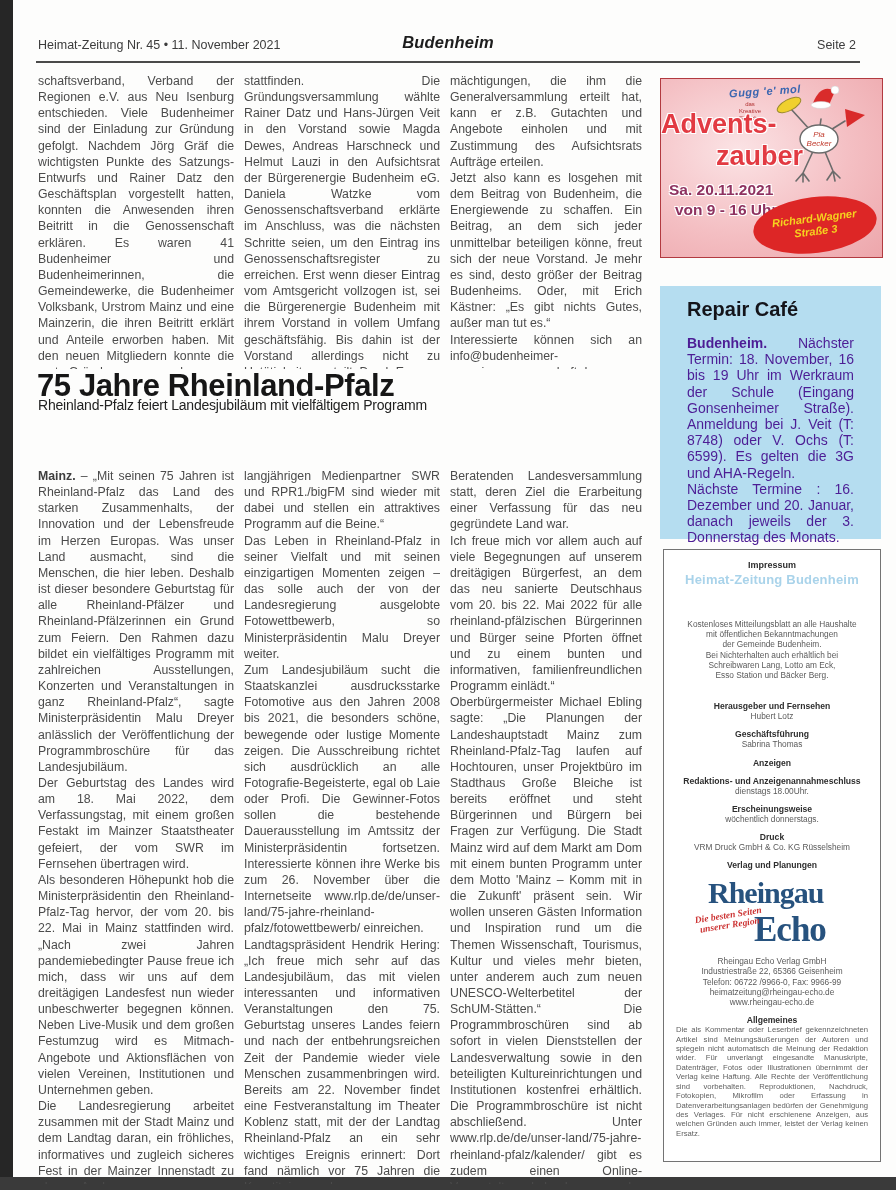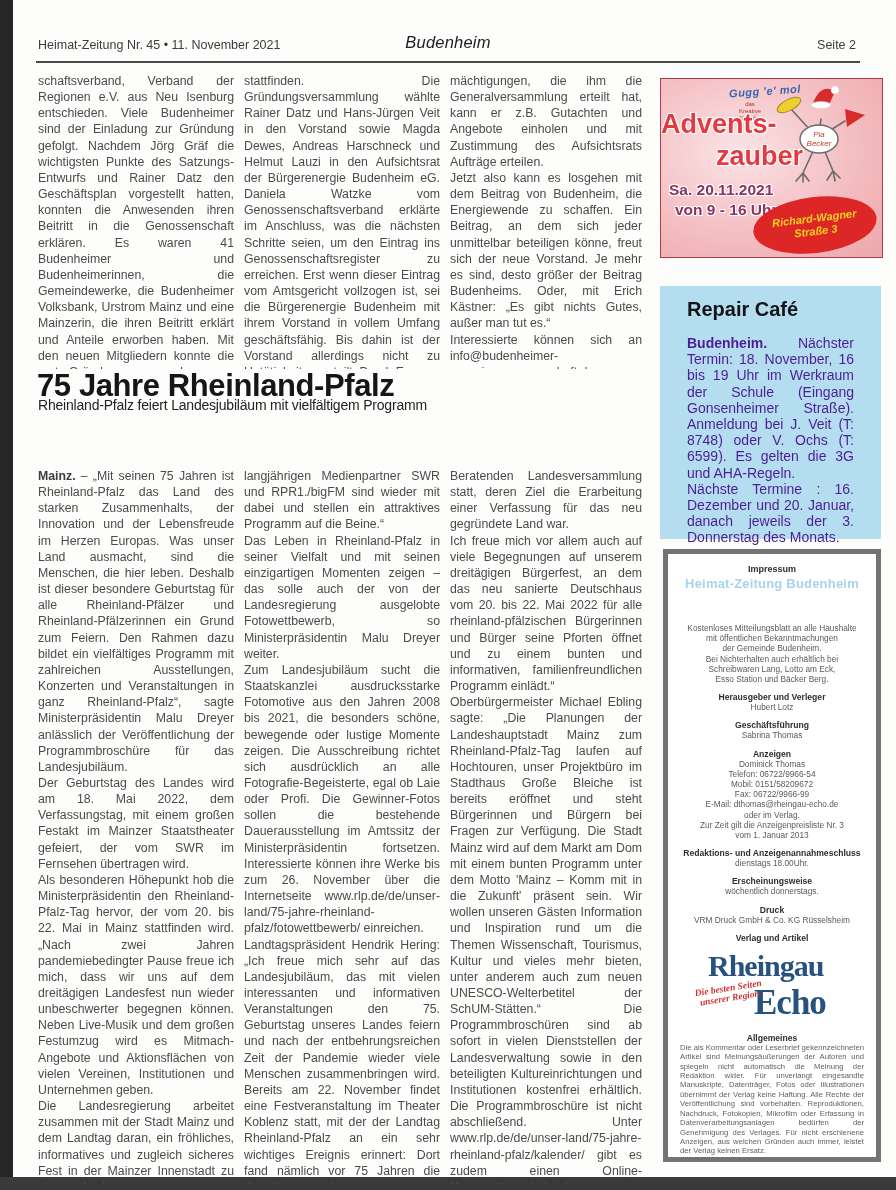--- a/index.html
+++ b/index.html
@@ -7,21 +7,21 @@
     width:896px;height:1190px;position:relative;overflow:hidden;
     background:#f2f2f0;font-family:"Liberation Sans",sans-serif;
     -webkit-font-smoothing:antialiased;
   }
   .sheet{position:absolute;left:13px;top:0;width:883px;height:1177px;background:#fdfdfc;}
   .scan-strip-left{position:absolute;left:0;top:0;width:13px;height:1190px;background:#262626;}
   .scan-bar-bottom{position:absolute;left:0;top:1177px;width:896px;height:13px;background:#3a3a3a;}
 
   .abs{position:absolute;}
   .hdr-issue{left:38px;top:38px;font-size:12.5px;color:#3c3c3c;}
-  .hdr-center{left:38px;right:38px;top:33px;text-align:center;font-size:16.5px;font-weight:normal;font-style:italic;color:#1d1d1d;letter-spacing:.2px;}
+  .hdr-center{left:38px;right:38px;top:33px;text-align:center;font-size:16.5px;font-weight:bold;font-style:italic;color:#1d1d1d;letter-spacing:.2px;}
   .hdr-page{right:40px;top:38px;font-size:12.5px;color:#3c3c3c;}
   .hdr-rule{left:36px;top:61px;width:824px;height:2px;background:#4a4a4a;}
 
   .body-text{
     font-size:12.3px;line-height:16.15px;color:#4b4b4b;
     text-align:justify;white-space:pre-line;overflow:hidden;
   }
   .col-a{left:38px;width:196px;}
   .col-b{left:244px;width:196px;}
   .col-c{left:450px;width:192px;}
@@ -57,26 +57,26 @@
   .ad-figure{left:108px;top:2px;width:100px;height:118px;}
 
   
   .repair-box{left:660px;top:286px;width:221px;height:253px;background:#b5ddf0;padding:12px 27px;box-sizing:border-box;}
   .repair-title{font-size:20px;font-weight:bold;color:#14141a;margin:0 0 14px 0;}
   .repair-body{font-size:14px;line-height:16.2px;color:#4c1d95;text-align:justify;white-space:pre-line;}
   .repair-lead{font-weight:bold;}
 
   
   .impressum{
-    left:663px;top:549px;width:218px;height:613px;border:5px solid #737373;background:#fff;
+    left:663px;top:549px;width:218px;height:613px;border:1px solid #737373;background:#fff;
     box-sizing:border-box;padding:10px 12px;text-align:center;color:#5a5a5a;overflow:hidden;
   }
   .imp-label{font-size:9px;font-weight:bold;color:#2e2e2e;margin-bottom:2px;}
   .imp-title{font-size:13px;font-weight:bold;color:#a9d3ea;margin-bottom:32px;letter-spacing:.2px;}
-  .imp-intro{font-size:8.3px;line-height:10.2px;white-space:pre-line;margin-bottom:8px;}
+  .imp-intro{font-size:8.3px;line-height:10.2px;white-space:pre-line;margin-bottom:21px;}
   .imp-h{font-size:8.6px;font-weight:bold;color:#2e2e2e;margin-top:8px;}
   .imp-b{font-size:8.3px;line-height:10.2px;white-space:pre-line;}
   .imp-logo{position:relative;width:160px;margin:6px auto 4px auto;height:76px;font-family:"Liberation Serif",serif;color:#27527e;font-weight:bold;}
   .imp-logo .l1{position:absolute;left:16px;top:0;font-size:30px;letter-spacing:-1px;}
   .imp-logo .l2{position:absolute;left:62px;top:34px;font-size:35px;letter-spacing:-1px;}
   .imp-logo .tag{position:absolute;left:-8px;top:34px;width:90px;font-size:9.5px;line-height:10px;color:#cc3333;font-style:italic;transform:rotate(-9deg);white-space:pre-line;font-weight:bold;}
   .imp-publisher{font-size:8.3px;line-height:10.2px;white-space:pre-line;margin-bottom:6px;}
   .imp-allg{font-size:7.7px;line-height:9.4px;text-align:justify;white-space:pre-line;color:#5f5f5f;}
 </style>
 </head>
@@ -153,50 +153,47 @@
 <div class="abs impressum">
   <div class="imp-label">Impressum</div>
   <div class="imp-title">Heimat-Zeitung Budenheim</div>
   <div class="imp-intro">Kostenloses Mitteilungsblatt an alle Haushalte
 mit öffentlichen Bekanntmachungen
 der Gemeinde Budenheim.
 Bei Nichterhalten auch erhältlich bei
 Schreibwaren Lang, Lotto am Eck,
 Esso Station und Bäcker Berg.</div>
 
-  <div class="imp-h">Herausgeber und Verleger</div>
+  <div class="imp-h">Herausgeber und Fernsehen</div>
   <div class="imp-b">Hubert Lotz</div>
 
   <div class="imp-h">Geschäftsführung</div>
   <div class="imp-b">Sabrina Thomas</div>
 
   <div class="imp-h">Anzeigen</div>
-  <div class="imp-b">Dominick Thomas
-Telefon: 06722/9966-54
-Mobil: 0151/58209672
-Fax: 06722/9966-99
-E-Mail: dthomas@rheingau-echo.de
-oder im Verlag.
-Zur Zeit gilt die Anzeigenpreisliste Nr. 3
-vom 1. Januar 2013</div>
 
   <div class="imp-h">Redaktions- und Anzeigenannahmeschluss</div>
   <div class="imp-b">dienstags 18.00Uhr.</div>
 
   <div class="imp-h">Erscheinungsweise</div>
   <div class="imp-b">wöchentlich donnerstags.</div>
 
   <div class="imp-h">Druck</div>
   <div class="imp-b">VRM Druck GmbH &amp; Co. KG Rüsselsheim</div>
 
-  <div class="imp-h">Verlag und Artikel</div>
+  <div class="imp-h">Verlag und Planungen</div>
 
   <div class="imp-logo">
     <div class="l1">Rheingau</div>
     <div class="l2">Echo</div>
     <div class="tag">Die besten Seiten
 unserer Region</div>
   </div>
 
+  <div class="imp-publisher">Rheingau Echo Verlag GmbH
+Industriestraße 22, 65366 Geisenheim
+Telefon: 06722 /9966-0, Fax: 9966-99
+heimatzeitung@rheingau-echo.de
+www.rheingau-echo.de</div>
 
   <div class="imp-h">Allgemeines</div>
   <div class="imp-allg">Die als Kommentar oder Leserbrief gekennzeichneten Artikel sind Meinungsäußerungen der Autoren und spiegeln nicht automatisch die Meinung der Redaktion wider. Für unverlangt eingesandte Manuskripte, Datenträger, Fotos oder Illustrationen übernimmt der Verlag keine Haftung. Alle Rechte der Veröffentlichung sind vorbehalten. Reproduktionen, Nachdruck, Fotokopien, Mikrofilm oder Erfassung in Datenverarbeitungsanlagen bedürfen der Genehmigung des Verlages. Für nicht erschienene Anzeigen, aus welchen Gründen auch immer, leistet der Verlag keinen Ersatz.</div>
 </div>
 
 </body></html>

